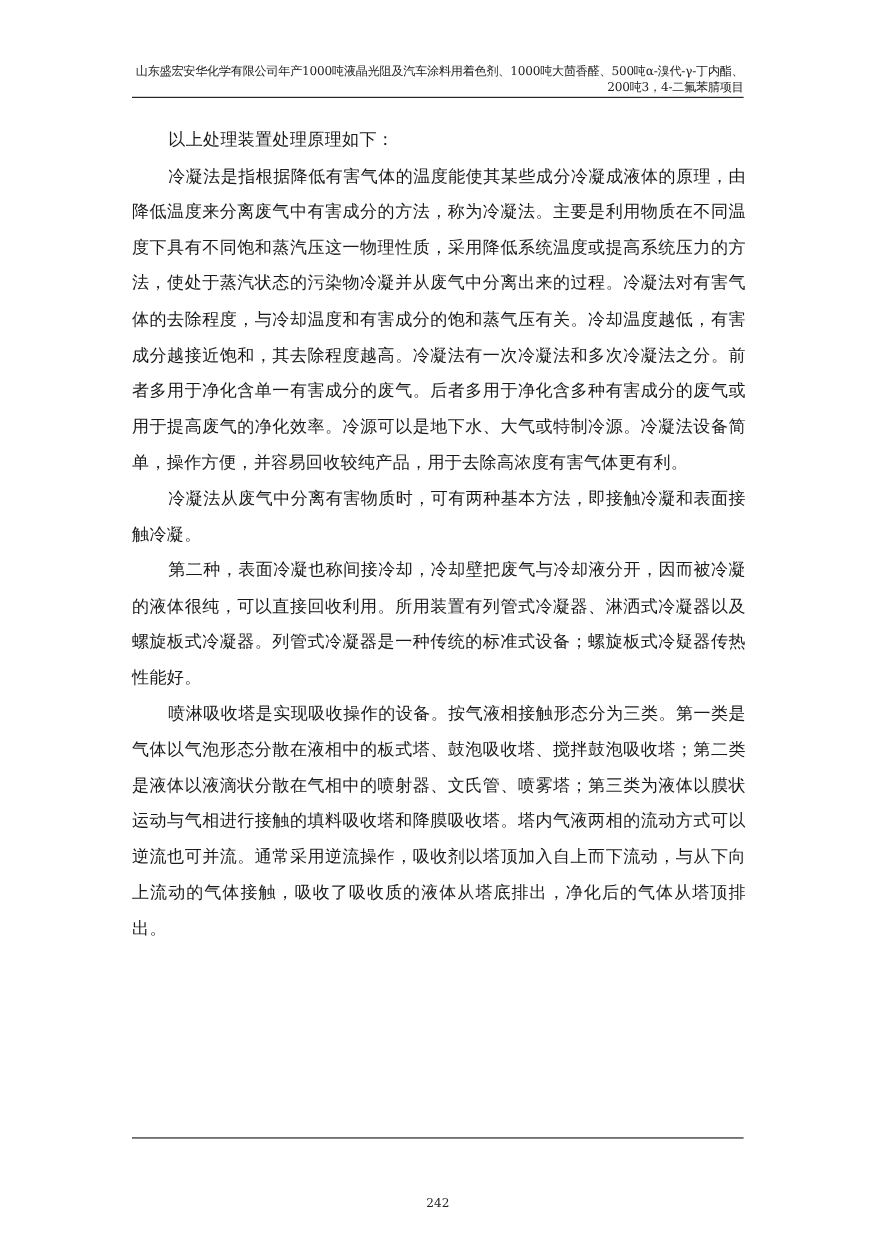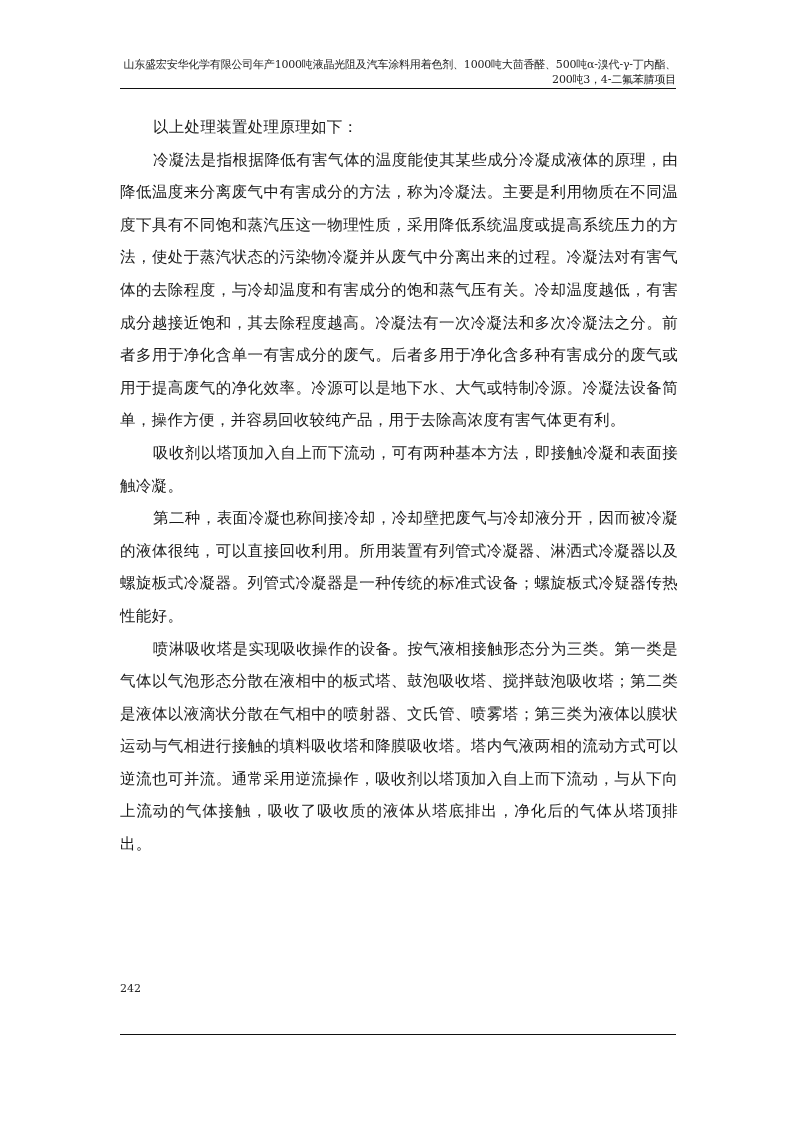--- a/index.html
+++ b/index.html
@@ -8,31 +8,31 @@
   .header { position: absolute; left: 120px; width: 556px; top: 57px; text-align: right;
             font-size: 11px; line-height: 15px; color: #222; letter-spacing: -0.2px; }
   .header-rule { position: absolute; left: 120px; width: 556px; top: 88px; height: 0;
                  border-top: 1.3px solid #111; }
   .body { position: absolute; left: 120px; top: 112px; width: 558px; }
   .p { font-size: 15.5px; line-height: 32.6px; margin: 0; text-align: justify;
        text-align-last: left; letter-spacing: 0.3px; }
   .p.indent { text-indent: 33px; font-family: Liberation Mono, monospace; }
   .footer-rule { position: absolute; left: 120px; width: 556px; top: 1034px; height: 0;
                  border-top: 1.3px solid #111; }
-  .page-num { position: absolute; left: 120px; width: 556px; top: 982px; text-align: left;
+  .page-num { position: absolute; left: 120px; width: 556px; top: 1087px; text-align: center;
               font-size: 11px; color: #222; }
 </style>
 </head>
 <body>
 
 <div class="header">山东盛宏安华化学有限公司年产1000吨液晶光阻及汽车涂料用着色剂、1000吨大茴香醛、500吨α-溴代-γ-丁内酯、200吨3，4-二氟苯腈项目</div>
 <div class="header-rule"></div>
 
 <div class="body">
   <p class="p indent">以上处理装置处理原理如下：</p>
   <p class="p indent">冷凝法是指根据降低有害气体的温度能使其某些成分冷凝成液体的原理，由降低温度来分离废气中有害成分的方法，称为冷凝法。主要是利用物质在不同温度下具有不同饱和蒸汽压这一物理性质，采用降低系统温度或提高系统压力的方法，使处于蒸汽状态的污染物冷凝并从废气中分离出来的过程。冷凝法对有害气体的去除程度，与冷却温度和有害成分的饱和蒸气压有关。冷却温度越低，有害成分越接近饱和，其去除程度越高。冷凝法有一次冷凝法和多次冷凝法之分。前者多用于净化含单一有害成分的废气。后者多用于净化含多种有害成分的废气或用于提高废气的净化效率。冷源可以是地下水、大气或特制冷源。冷凝法设备简单，操作方便，并容易回收较纯产品，用于去除高浓度有害气体更有利。</p>
-  <p class="p indent">吸收剂以塔顶加入自上而下流动，可有两种基本方法，即接触冷凝和表面接触冷凝。</p>
+  <p class="p indent">冷凝法从废气中分离有害物质时，可有两种基本方法，即接触冷凝和表面接触冷凝。</p>
   <p class="p indent">第二种，表面冷凝也称间接冷却，冷却壁把废气与冷却液分开，因而被冷凝的液体很纯，可以直接回收利用。所用装置有列管式冷凝器、淋洒式冷凝器以及螺旋板式冷凝器。列管式冷凝器是一种传统的标准式设备；螺旋板式冷疑器传热性能好。</p>
   <p class="p indent">喷淋吸收塔是实现吸收操作的设备。按气液相接触形态分为三类。第一类是气体以气泡形态分散在液相中的板式塔、鼓泡吸收塔、搅拌鼓泡吸收塔；第二类是液体以液滴状分散在气相中的喷射器、文氏管、喷雾塔；第三类为液体以膜状运动与气相进行接触的填料吸收塔和降膜吸收塔。塔内气液两相的流动方式可以逆流也可并流。通常采用逆流操作，吸收剂以塔顶加入自上而下流动，与从下向上流动的气体接触，吸收了吸收质的液体从塔底排出，净化后的气体从塔顶排出。</p>
 </div>
 
 <div class="footer-rule"></div>
 <div class="page-num">242</div>
 
 </body></html>

